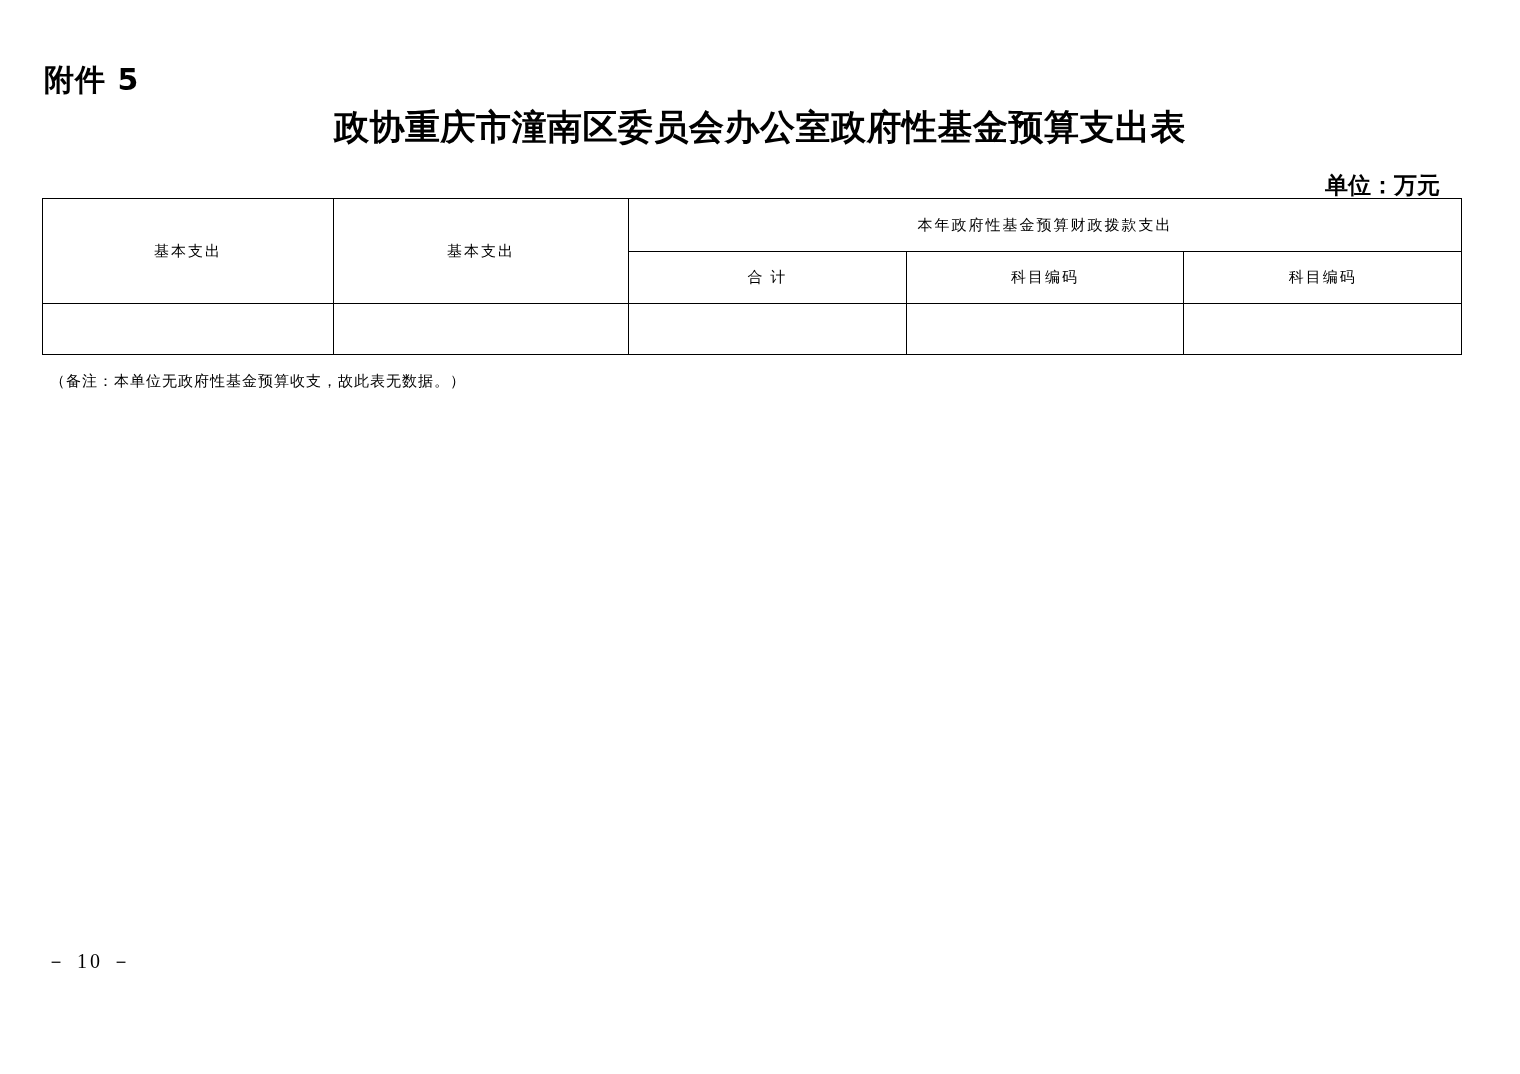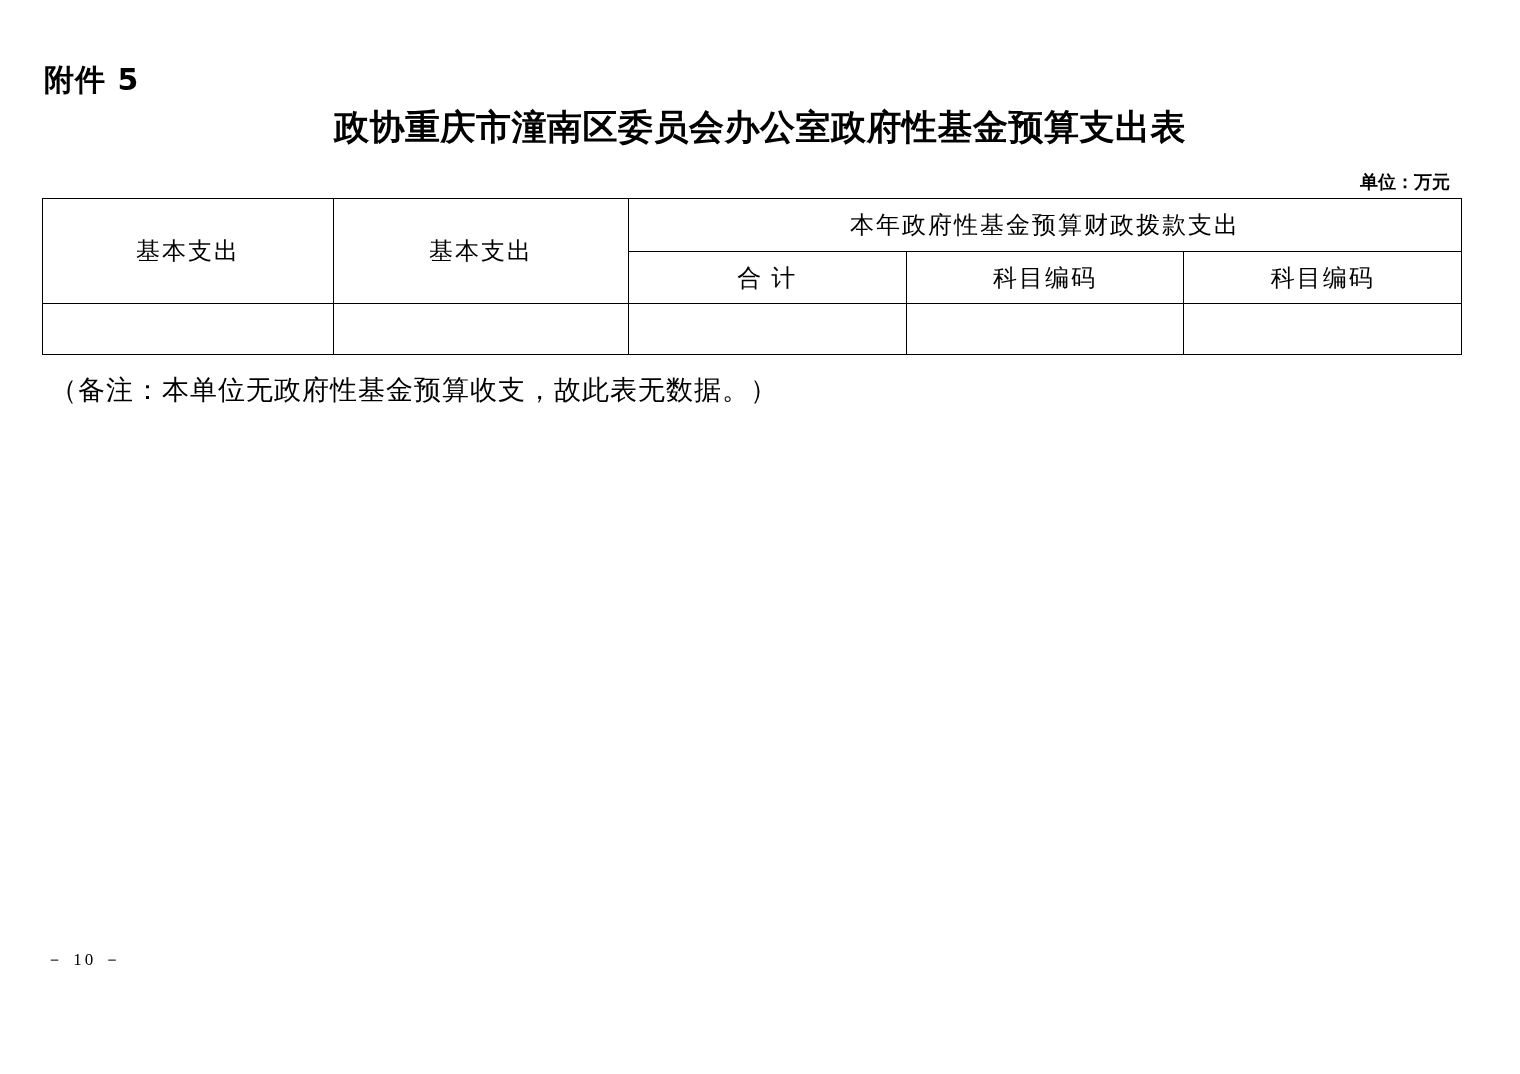--- a/index.html
+++ b/index.html
@@ -37,64 +37,64 @@
     right: 0;
     top: 104px;
     text-align: center;
     font-family: "DejaVu Sans", sans-serif;
     font-size: 35px;
     font-weight: 700;
     letter-spacing: 0.5px;
   }
   .unit-note {
     position: absolute;
-    right: 70px;
+    right: 80px;
     top: 170px;
     font-family: "DejaVu Sans", sans-serif;
-    font-size: 18px;
+    font-size: 23px;
     font-weight: 700;
   }
   table.budget {
     position: absolute;
     left: 42px;
     top: 198px;
     width: 1420px;
     border-collapse: collapse;
     table-layout: fixed;
   }
   table.budget td {
     border: 1px solid #000000;
     text-align: center;
     vertical-align: middle;
     font-family: "Liberation Serif", serif;
-    font-size: 24px;
+    font-size: 15px;
     letter-spacing: 2px;
     padding: 0;
   }
   .h-code { width: 290px; height: 103px; }
   .h-name { width: 294px; }
   .h-group { height: 52px; }
   .h-sub { height: 51px; }
   .sub-cell { width: 278px; }
   .body-row td { height: 50px; }
   .remark {
     position: absolute;
     left: 50px;
     top: 372px;
     font-family: Liberation Mono, monospace;
-    font-size: 27px;
+    font-size: 15px;
     letter-spacing: 1px;
     white-space: nowrap;
   }
   .page-number {
     position: absolute;
     left: 46px;
     top: 948px;
     font-family: "Liberation Serif", serif;
-    font-size: 17px;
+    font-size: 20px;
     letter-spacing: 3px;
   }
 </style>
 </head>
 <body>
 
 <div class="page">
 
   <div class="attachment-label">附件 5</div>
 

